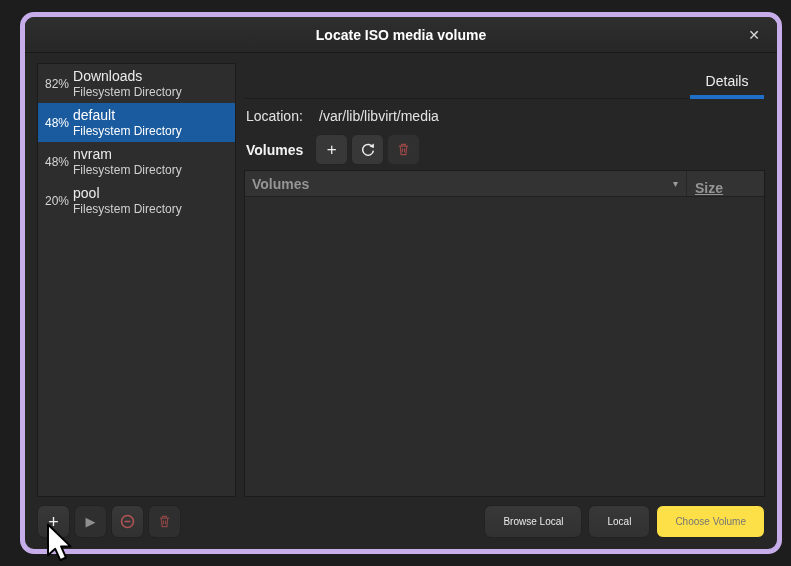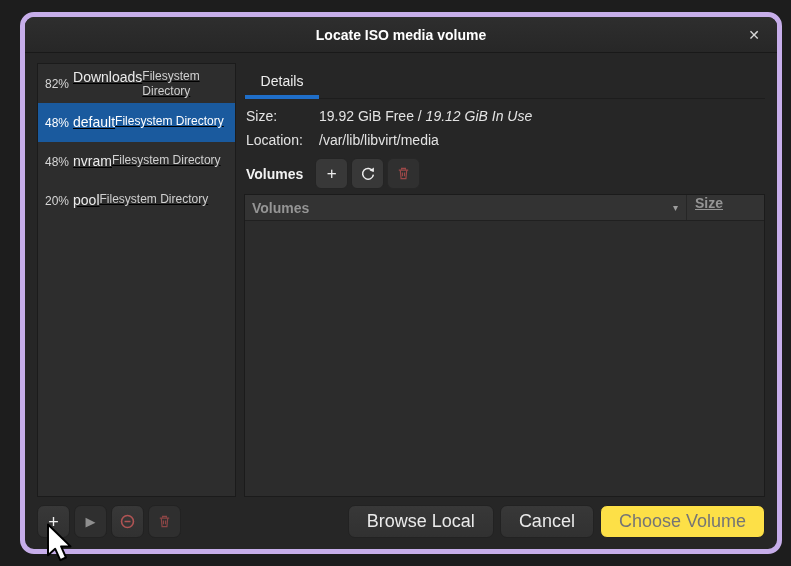--- a/index.html
+++ b/index.html
@@ -30,27 +30,27 @@
     padding: 10px 12px 0 12px; min-height: 0;
   }
   
   .pool-list {
     flex: 0 0 199px; width: 199px; background: #2d2d2d;
     border: 1px solid #1b1b1b; overflow: hidden;
   }
   .pool-row { display: flex; align-items: center; height: 39px; }
   .pool-row.selected { background: #1a5a9e; }
   .pool-pct { flex: 0 0 30px; padding-left: 7px; font-size: 12px; color: #d6d6d6; }
-  .pool-main { display: flex; flex-direction: row; justify-content: space-between; line-height: 1.2; padding-left: 4px; text-decoration: underline; }
+  .pool-main { display: flex; flex-direction: column; justify-content: space-between; line-height: 1.2; padding-left: 4px; }
   .pool-name { font-size: 14px; color: #ececec; }
   .pool-type { font-size: 12px; color: #d0d0d0; }
   .pool-row.selected .pool-pct, .pool-row.selected .pool-name, .pool-row.selected .pool-type { color: #ffffff; }
   
   .right { flex: 1; display: flex; flex-direction: column; min-width: 0; }
-  .tabs { flex: 0 0 36px; display: flex; border-bottom: 1px solid #1d1d1d; }
+  .tabs { flex: 0 0 36px; display: flex; border-bottom: 1px solid #1d1d1d; justify-content: flex-end; }
   .tab {
     position: relative; min-width: 76px; padding: 0 6px;
     display: flex; align-items: center; justify-content: center;
     font-size: 14px; color: #d2d2d2;
   }
   .tab.active { color: #ededed; }
   .tab.active::after {
     content: ""; position: absolute; left: 1px; right: 1px; bottom: -1px;
     height: 4px; background: #1f6ec8;
   }
@@ -64,38 +64,38 @@
     width: 33px; height: 31px; border-radius: 6px; background: #383838;
     border: 1px solid #242424; display: flex; align-items: center; justify-content: center;
     color: #ededed; font-size: 17px; line-height: 1;
   }
   .tool-btn.disabled { background: #303030; border-color: #272727; }
   
   .table { flex: 1; border: 1px solid #1b1b1b; background: #2c2c2c; display: flex; flex-direction: column; min-height: 0; }
   .thead { flex: 0 0 26px; display: flex; background: #333333; border-bottom: 1px solid #202020; font-size: 14px; font-weight: bold; color: #959595; }
   .th-volumes { flex: 1; display: flex; align-items: center; padding-left: 7px; border-right: 1px solid #262626; }
   .sort-arrow { margin-left: auto; margin-right: 8px; font-size: 10px; color: #9d9d9d; }
-  .th-size { flex: 0 0 77px; display: flex; align-items: flex-start; padding-left: 8px; text-decoration: underline; }
+  .th-size { flex: 0 0 77px; display: flex; align-items: flex-end; padding-left: 8px; text-decoration: underline; }
   .tbody { flex: 1; background: #2c2c2c; }
   
   .footer { margin-top: 8px; padding: 0 12px; display: flex; align-items: center; }
   .footer-left { display: flex; gap: 4px; }
   .act-btn {
     width: 33px; height: 33px; border-radius: 7px;
     background: linear-gradient(#383838,#313131); border: 1px solid #222222;
     display: flex; align-items: center; justify-content: center;
     color: #f0f0f0; font-size: 18px; line-height: 1;
   }
   .act-btn.disabled { background: #2f2f2f; }
   .play-glyph { color: #8f8f8f; font-size: 13px; }
   .footer-right { margin-left: auto; display: flex; gap: 6px; }
   .push-btn {
     height: 33px; padding: 0 18px; border-radius: 7px;
     background: linear-gradient(#383838,#313131); border: 1px solid #222222;
-    color: #eaeaea; font-size: 18px; display: flex; align-items: center;
+    color: #eaeaea; font-size: 10px; display: flex; align-items: center;
   }
   .push-btn.disabled { color: #757575; background: #fde047; }
   .icon-svg { display: block; }
   .cursor { position: absolute; left: 45px; top: 523px; pointer-events: none; }
 </style>
 </head>
 <body>
 
 <div class="stage">
   <div class="dialog">
@@ -137,24 +137,20 @@
           </span>
         </div>
       </div>
 
       <div class="right">
         <div class="tabs">
           <div class="tab active">Details</div>
         </div>
 
         <div class="info">
-          <div class="info-row">
-            <span class="info-label">Size:</span>
-            <span><span>19.92 GiB Free / </span><span class="italic">19.12 GiB In Use</span></span>
-          </div>
           <div class="info-row">
             <span class="info-label">Location:</span>
             <span>/var/lib/libvirt/media</span>
           </div>
         </div>
 
         <div class="volumes-bar">
           <span class="vol-heading">Volumes</span>
           <button class="tool-btn">
             <span>+</span>
@@ -208,21 +204,21 @@
           <svg class="icon-svg" width="15" height="15" viewBox="0 0 16 16">
             <path d="M3 4.3 H13" stroke="#8d4646" stroke-width="1.4" fill="none"></path>
             <path d="M6 4 V2.6 H10 V4" stroke="#8d4646" stroke-width="1.3" fill="none"></path>
             <path d="M4.6 4.5 L5.4 13.5 H10.6 L11.4 4.5" stroke="#8d4646" stroke-width="1.3" fill="none"></path>
             <path d="M6.9 6.8 V11 M9.1 6.8 V11" stroke="#8d4646" stroke-width="1.2" fill="none"></path>
           </svg>
         </button>
       </div>
       <div class="footer-right">
         <button class="push-btn">Browse Local</button>
-        <button class="push-btn">Cancel</button>
+        <button class="push-btn">Local</button>
         <button class="push-btn disabled">Choose Volume</button>
       </div>
     </div>
   </div>
 
   <svg class="cursor" width="30" height="42" viewBox="0 0 20 28">
     <path d="M2 1 L2 21.5 L6.8 17.2 L10.2 24.8 L14 23 L10.7 15.6 L17 15.6 Z" fill="#ffffff" stroke="#000000" stroke-width="1.3" stroke-linejoin="round"></path>
   </svg>
 </div>
 

